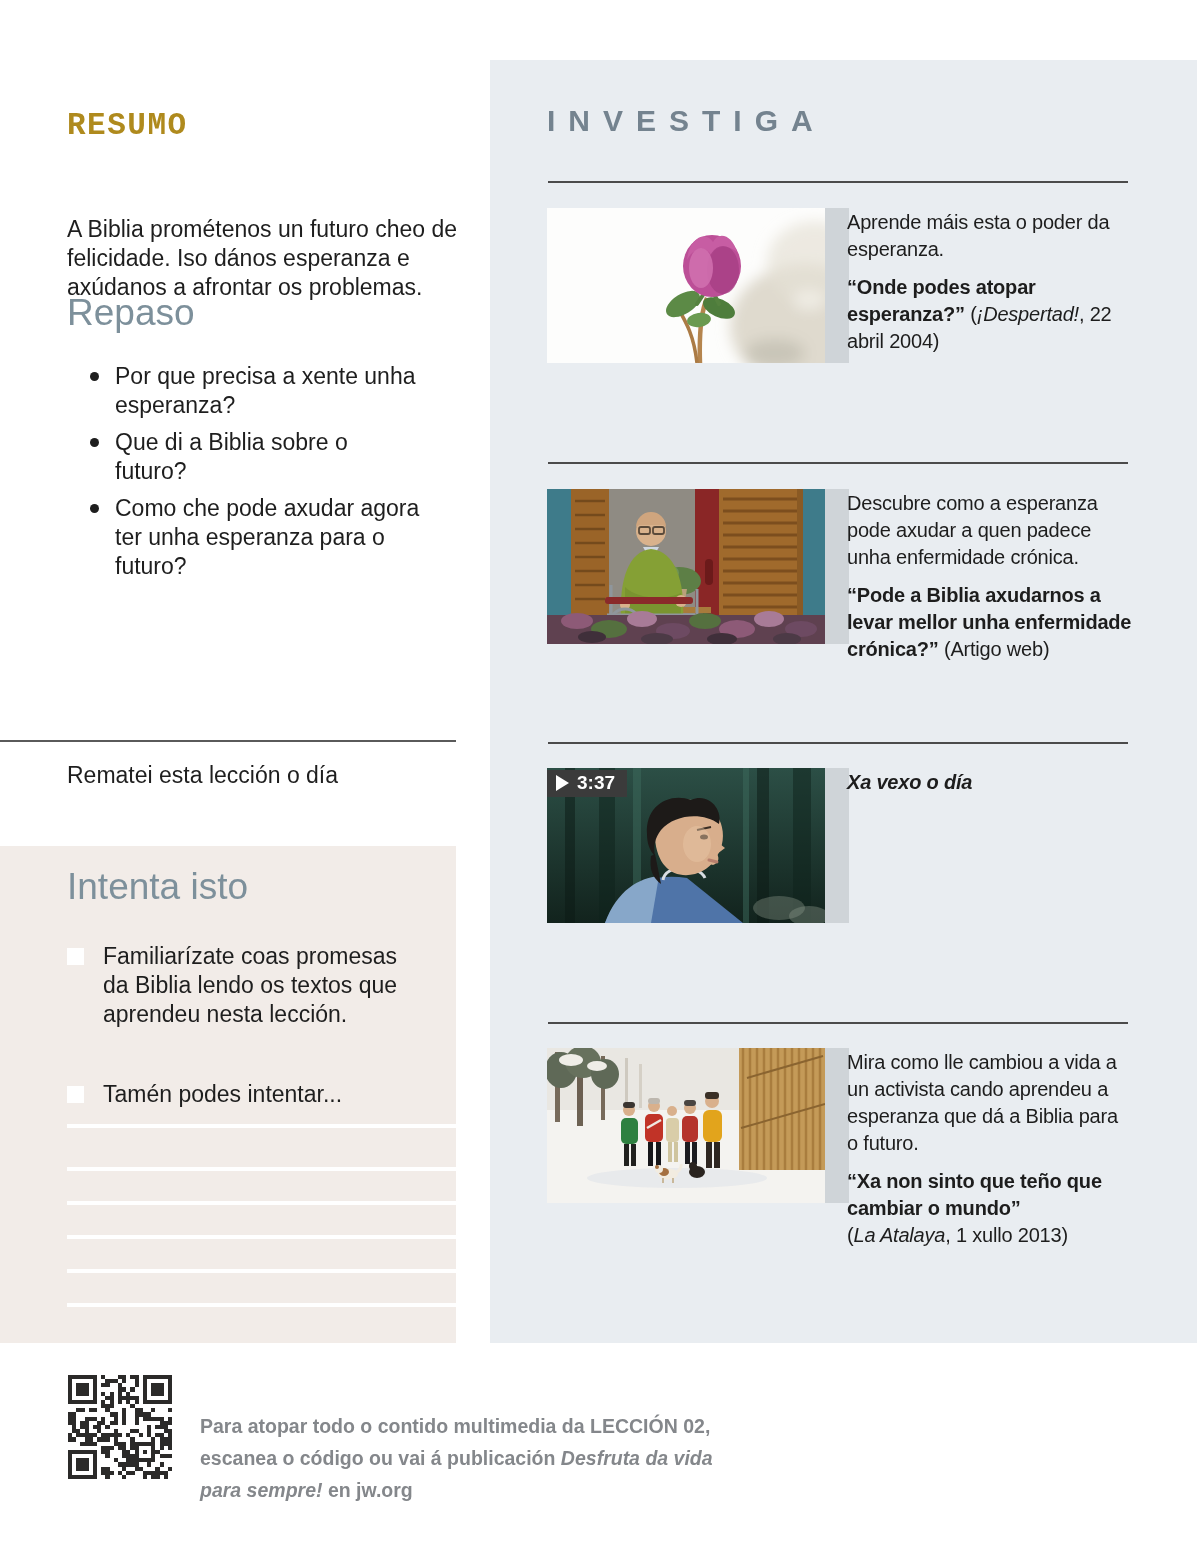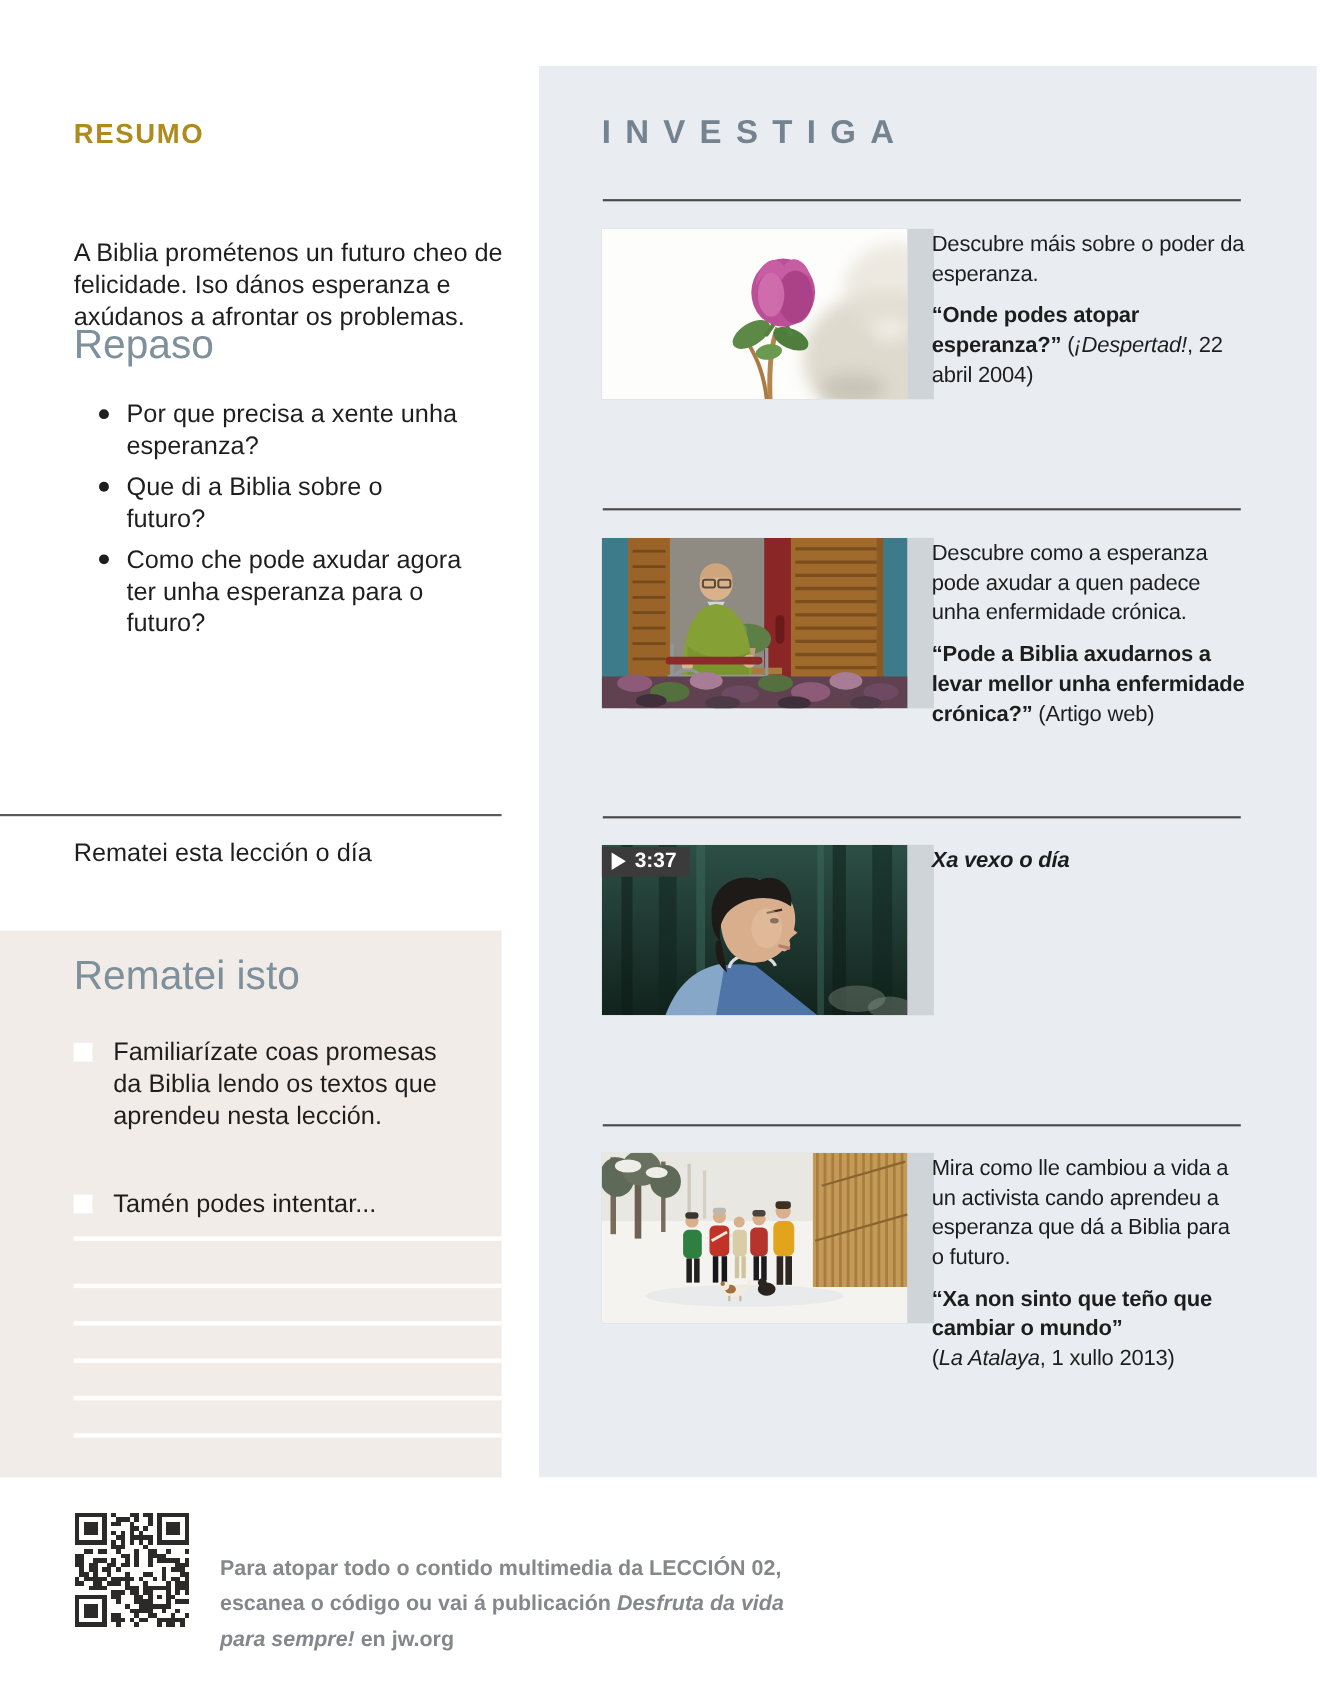--- a/index.html
+++ b/index.html
@@ -17,22 +17,22 @@
   .inv-text{position:absolute;left:847px;width:286px;font-size:20px;line-height:27px;
     letter-spacing:-0.2px;color:#1d1d1d;}
   .inv-text p{margin:0 0 11px 0;}
   .inv-text .q{font-weight:bold;}
   .video-badge{position:absolute;top:2px;left:0;background:#3b3b3b;color:#ffffff;
     display:flex;align-items:center;gap:8px;padding:2px 12px 3px 9px;
     font-size:19px;font-weight:bold;}
   .play-tri{display:inline-block;width:0;height:0;border-left:13px solid #ffffff;
     border-top:8px solid transparent;border-bottom:8px solid transparent;}
   
-  .resumo-title{position:absolute;left:67px;top:108px;font-size:25px;font-weight:bold;
-    letter-spacing:1.5px;color:#af8a1d;}
+  .resumo-title{position:absolute;left:67px;top:108px;font-size:31px;font-weight:bold;
+    letter-spacing:1.5px;color:#af8a1d;font-family:Liberation Mono, monospace;}
   .resumo-body{position:absolute;left:67px;top:167px;width:392px;font-size:23px;line-height:29px;margin-top:48px;}
   .repaso-title{position:absolute;left:67px;top:292px;font-size:37px;color:#7d909b;font-weight:400;}
   .repaso-list{position:absolute;left:90px;top:362px;width:330px;}
   .repaso-item{display:flex;margin-bottom:8px;font-size:23px;line-height:29px;justify-content:center;}
   .repaso-item .dot{flex:0 0 auto;width:9px;height:9px;border-radius:50%;background:#1e1e1e;
     margin:10px 16px 0 0;}
   .rule-left{position:absolute;left:0;top:740px;width:456px;height:2px;background:#5a5a5a;}
   .rematei{position:absolute;left:67px;top:762px;font-size:23px;}
   .intenta-box{position:absolute;left:0;top:846px;width:456px;height:497px;background:#f2ece8;}
   .intenta-title{position:absolute;left:67px;top:866px;font-size:37px;color:#7d909b;font-weight:400;}
@@ -69,21 +69,21 @@
     <div class="repaso-item">
       <span class="dot"></span>
       <span>Como che pode axudar agora ter unha esperanza para o futuro?</span>
     </div>
   </div>
 
   <div class="rule-left"></div>
   <div class="rematei">Rematei esta lección o día</div>
 
   <div class="intenta-box"></div>
-  <div class="intenta-title">Rematei isto</div>
+  <div class="intenta-title">Intenta isto</div>
 
   <div class="task" style="top:942px;">
     <span class="box"></span>
     <span class="txt">Familiarízate coas promesas da Biblia lendo os textos que aprendeu nesta lección.</span>
   </div>
   <div class="task" style="top:1036px;margin-top:44px;">
     <span class="box"></span>
     <span class="txt">Tamén podes intentar...</span>
   </div>
 
@@ -122,21 +122,21 @@
       <path d="M158 84 l-8 12 M166 84 l6 12" stroke="#55823f" stroke-width="4" stroke-linecap="round"></path>
       <g>
         <ellipse cx="165" cy="58" rx="29" ry="31" fill="#bc4f97"></ellipse>
         <path d="M140 52 C142 30 158 22 166 34 C172 22 186 28 190 44 C180 36 168 38 165 48 C158 36 146 40 140 52 Z" fill="#c75da3"></path>
         <ellipse cx="176" cy="62" rx="16" ry="24" fill="#a63e85" opacity="0.8"></ellipse>
         <ellipse cx="154" cy="60" rx="12" ry="20" fill="#cf6fae" opacity="0.9"></ellipse>
       </g>
     </svg>
   </div>
   <div class="inv-text" style="top:209px;">
-    <p>Descubre máis sobre o poder da esperanza.</p>
+    <p>Aprende máis esta o poder da esperanza.</p>
     <p><span class="q">“Onde podes atopar esperanza?”</span><span> (</span><span class="it">¡Despertad!</span><span>, 22 abril 2004)</span></p>
   </div>
 
   <div class="inv-img" style="top:489px;" aria-label="man-in-wheelchair-seen-through-window-photo">
     <svg viewBox="0 0 278 155">
       <rect width="278" height="155" fill="#3e7b8a"></rect>
       <rect x="24" y="0" width="150" height="155" fill="#8f8b83"></rect>
       <rect x="24" y="0" width="38" height="155" fill="#9a6428"></rect>
       <g stroke="#744a1c" stroke-width="2.5">
         <line x1="28" y1="12" x2="58" y2="12"></line>

